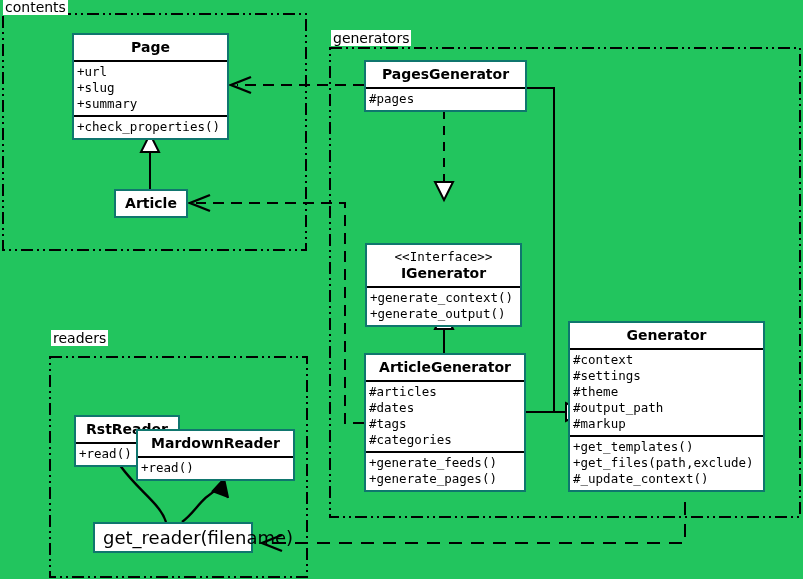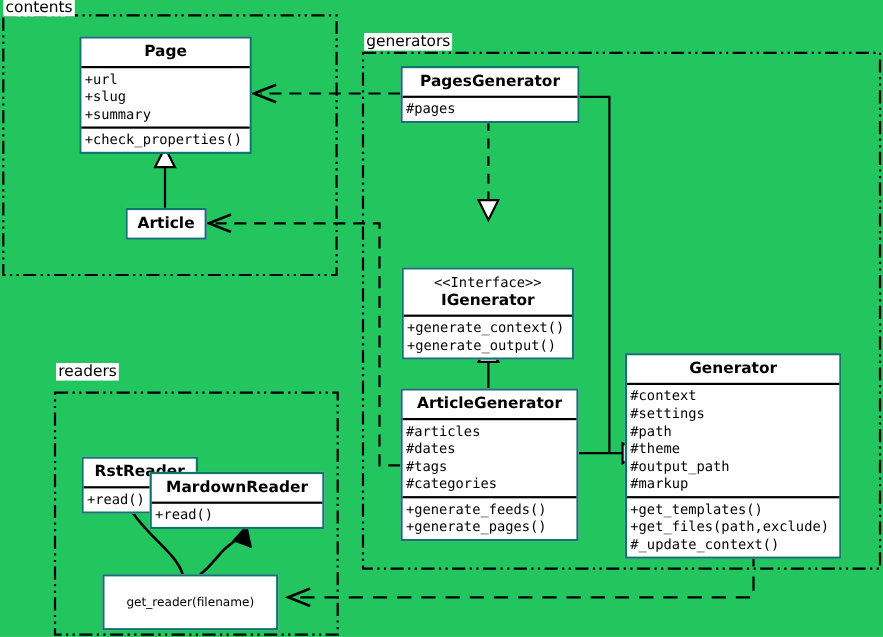--- a/index.html
+++ b/index.html
@@ -67,22 +67,22 @@
   }
   .uml .member {
     font-family: "DejaVu Sans Mono", monospace;
     font-size: 12.5px;
     color: #000;
     line-height: 16px;
     white-space: nowrap;
   }
   .uml.plain .name {
     font-weight: normal;
-    font-size: 11px;
-    padding: 15px 8px;
+    font-size: 18px;
+    padding: 5px 8px;
   }
 </style>
 </head>
 <body>
 
 <div id="diagram">
 
   <svg id="svg-layer" viewBox="0 0 803 579" xmlns="http://www.w3.org/2000/svg">
     <defs>
       <marker id="hollow-tri-up" markerWidth="16" markerHeight="14" refX="8" refY="13" orient="auto-start-reverse" markerUnits="userSpaceOnUse">
@@ -200,21 +200,20 @@
       <div class="member">+generate_feeds()</div>
       <div class="member">+generate_pages()</div>
     </div>
   </div>
 
   <div class="uml" style="left:568px; top:321px; width:197px;">
     <div class="name">Generator</div>
     <div class="compartment">
       <div class="member">#context</div>
       <div class="member">#settings</div>
-      <div class="member">#path</div>
       <div class="member">#theme</div>
       <div class="member">#output_path</div>
       <div class="member">#markup</div>
     </div>
     <div class="compartment">
       <div class="member">+get_templates()</div>
       <div class="member">+get_files(path,exclude)</div>
       <div class="member">#_update_context()</div>
     </div>
   </div>

